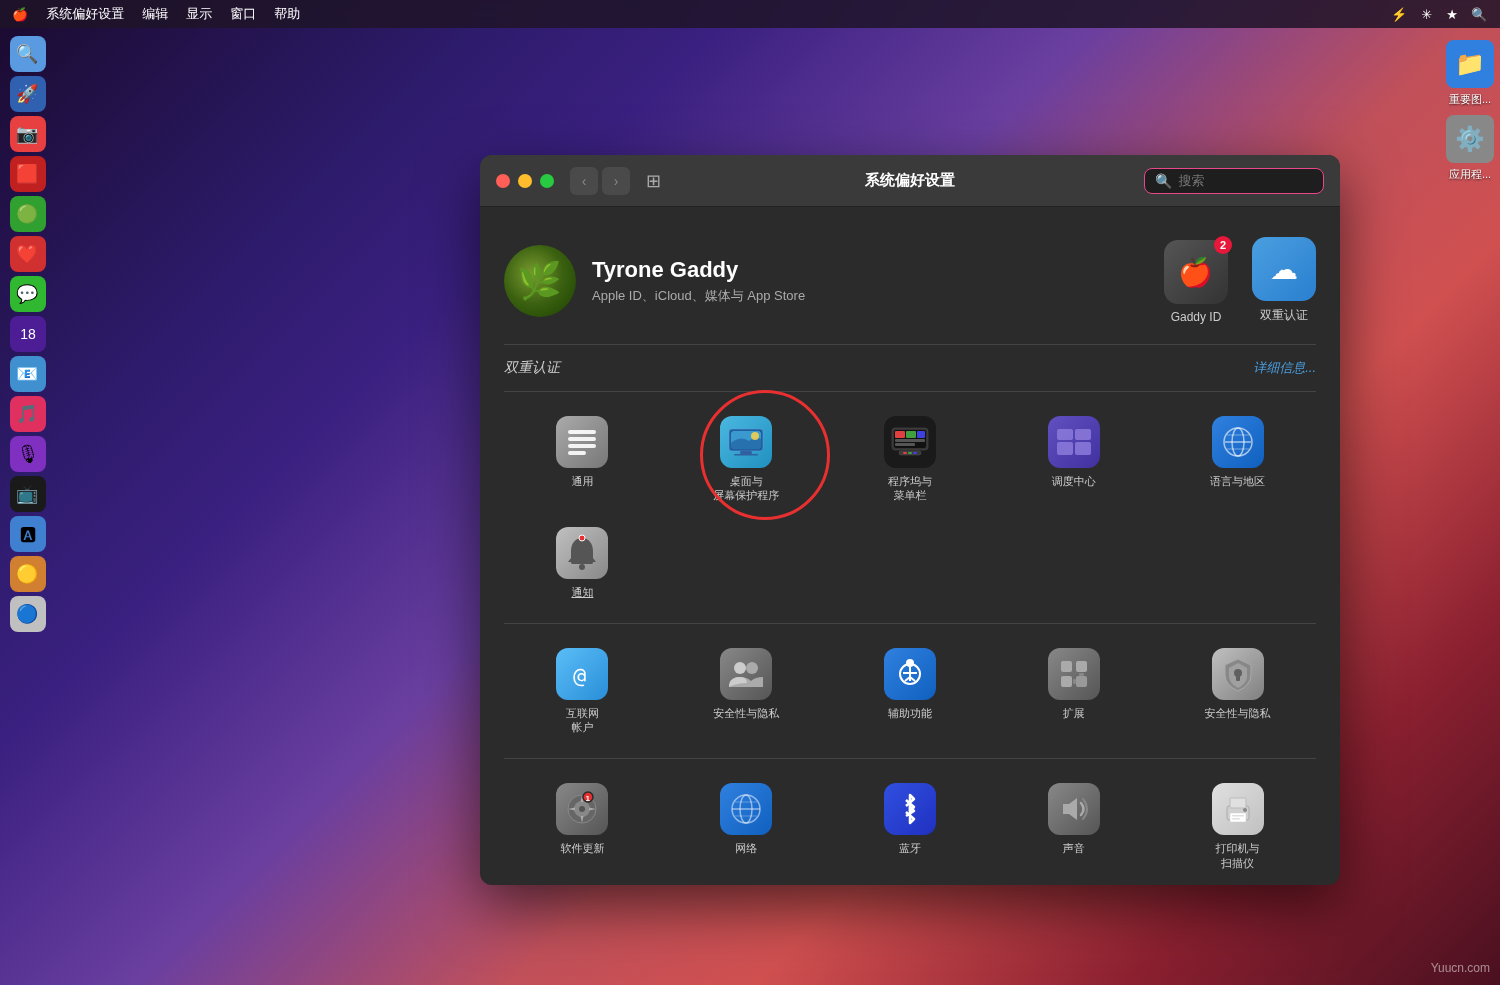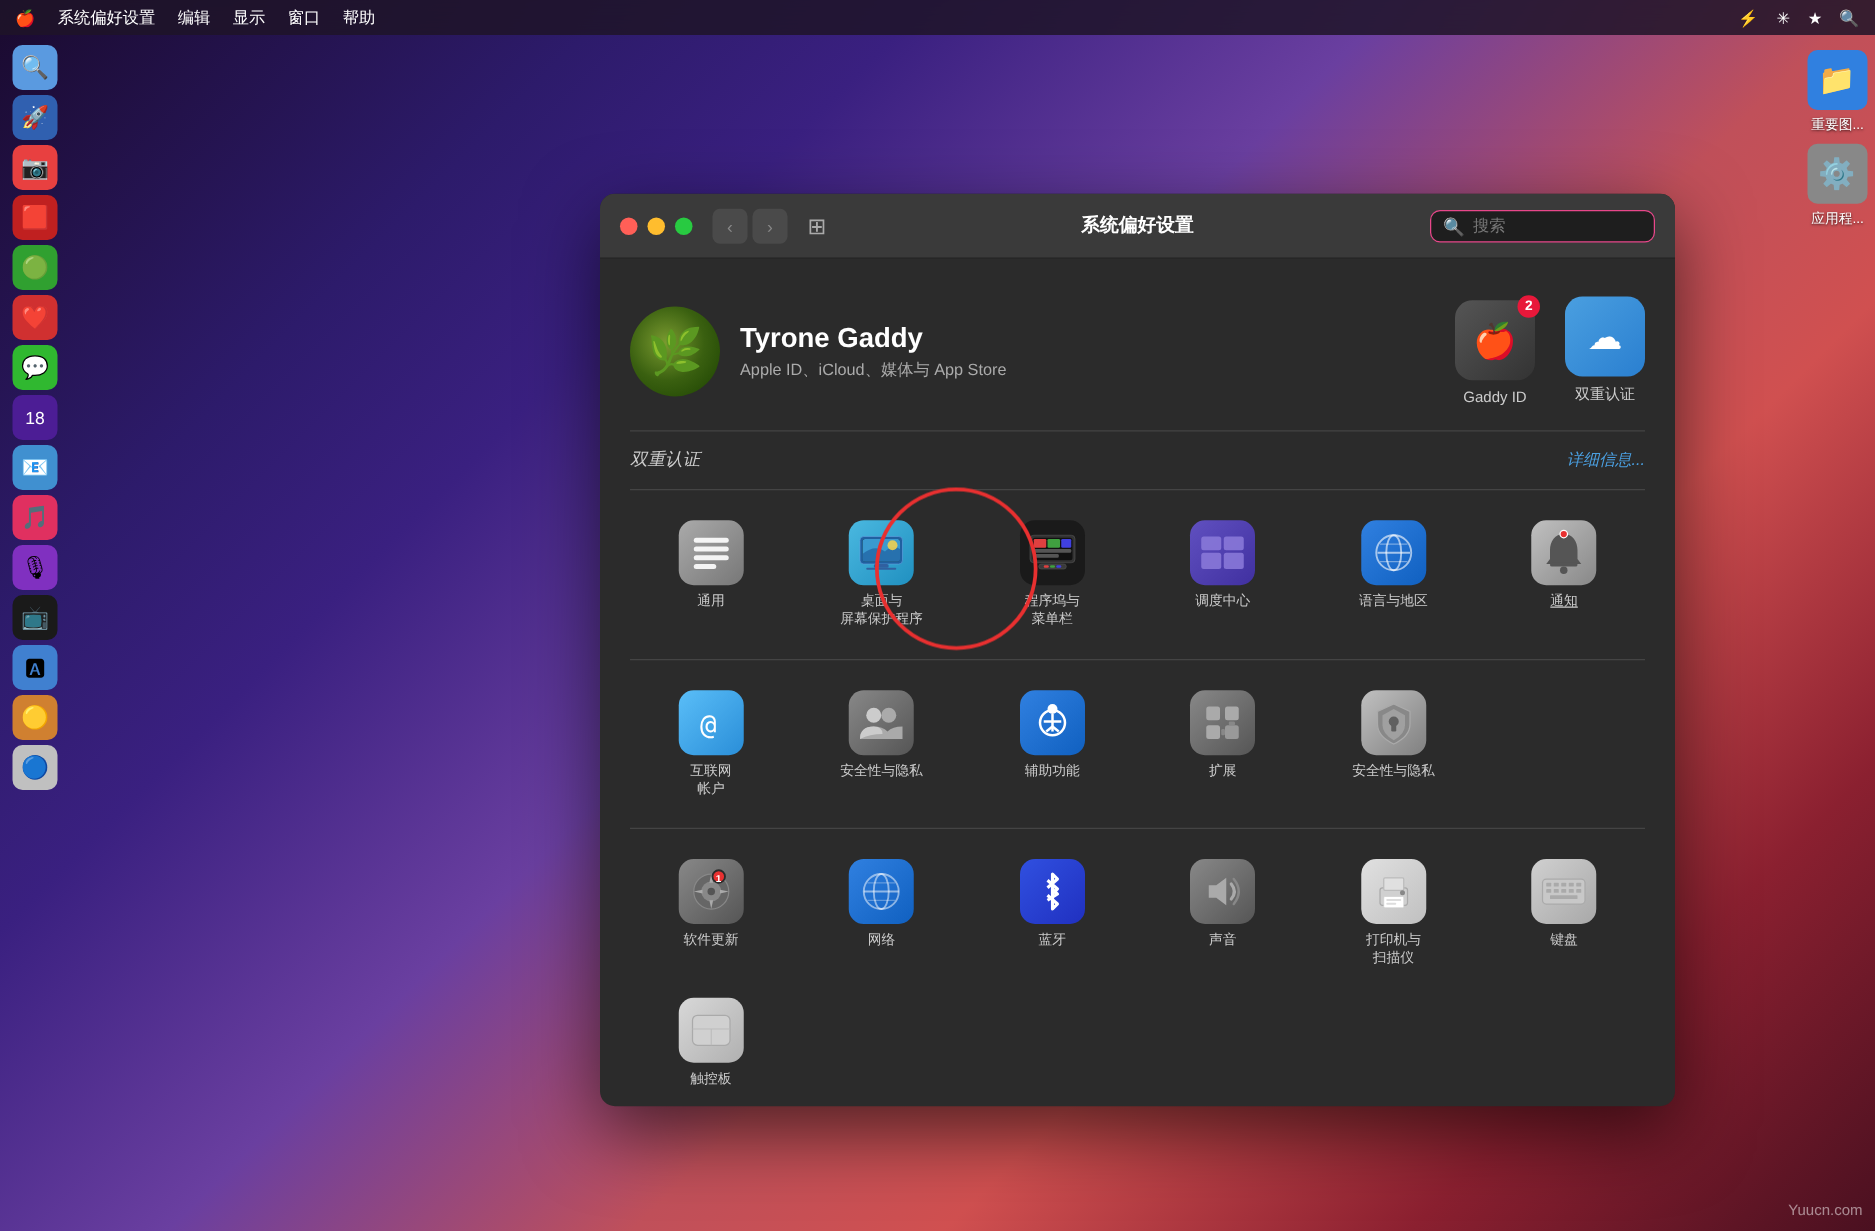--- a/index.html
+++ b/index.html
@@ -320,21 +320,21 @@
       cursor: pointer;
     }
 
     
     .prefs-section {
       padding: 16px 0;
       border-bottom: 1px solid #444;
     }
     .prefs-grid {
       display: grid;
-      grid-template-columns: repeat(6, 1fr);
+      grid-template-columns: repeat(5, 1fr);
       gap: 8px 7px;
     }
     .pref-item {
       display: flex;
       flex-direction: column;
       align-items: center;
       gap: 6px;
       padding: 8px 4px;
       border-radius: 8px;
       cursor: pointer;

